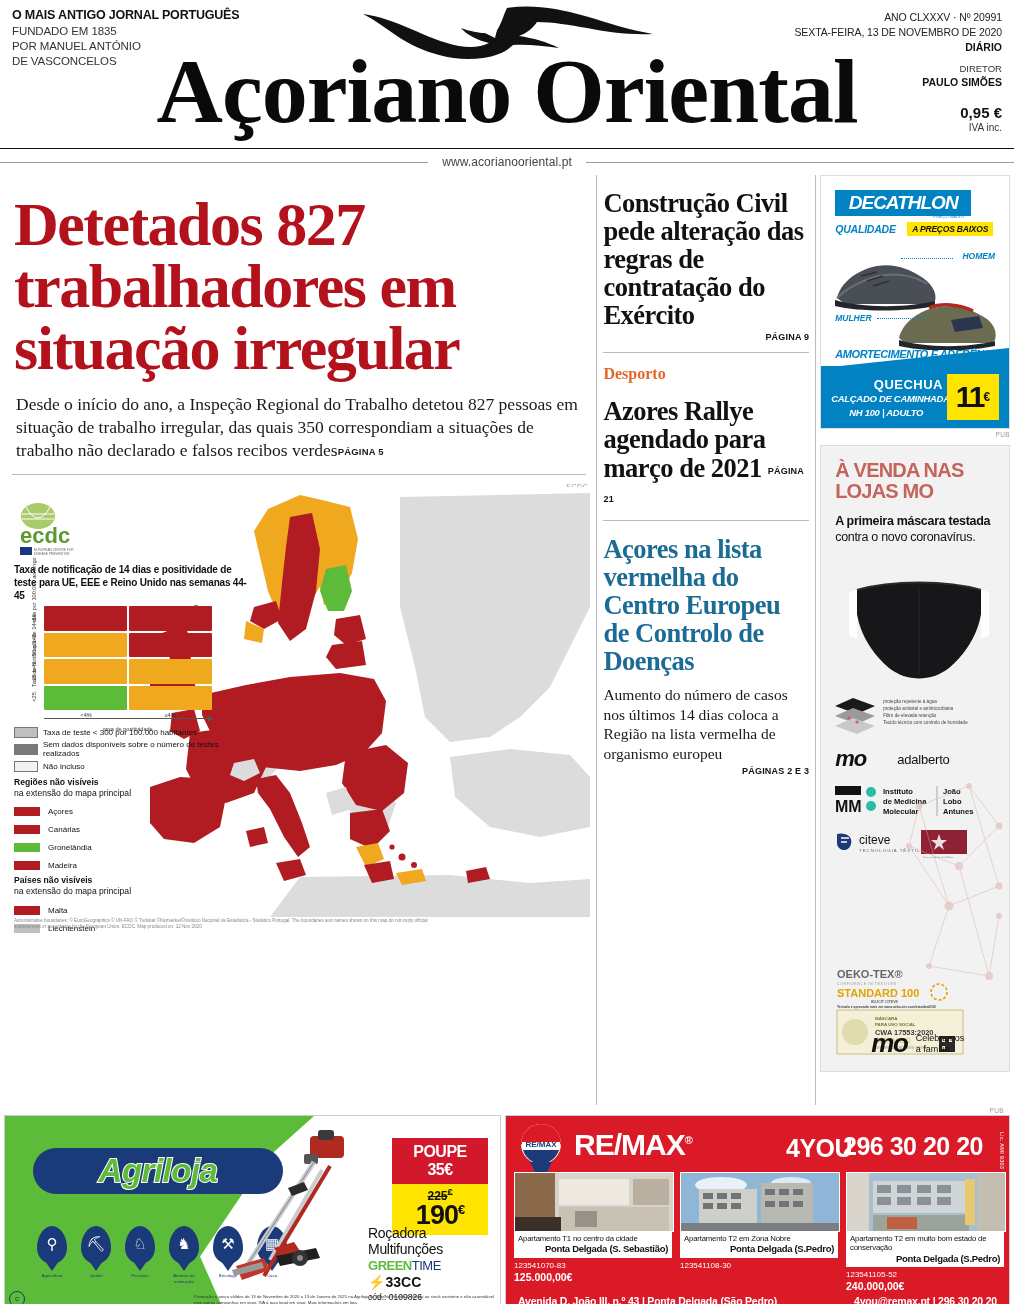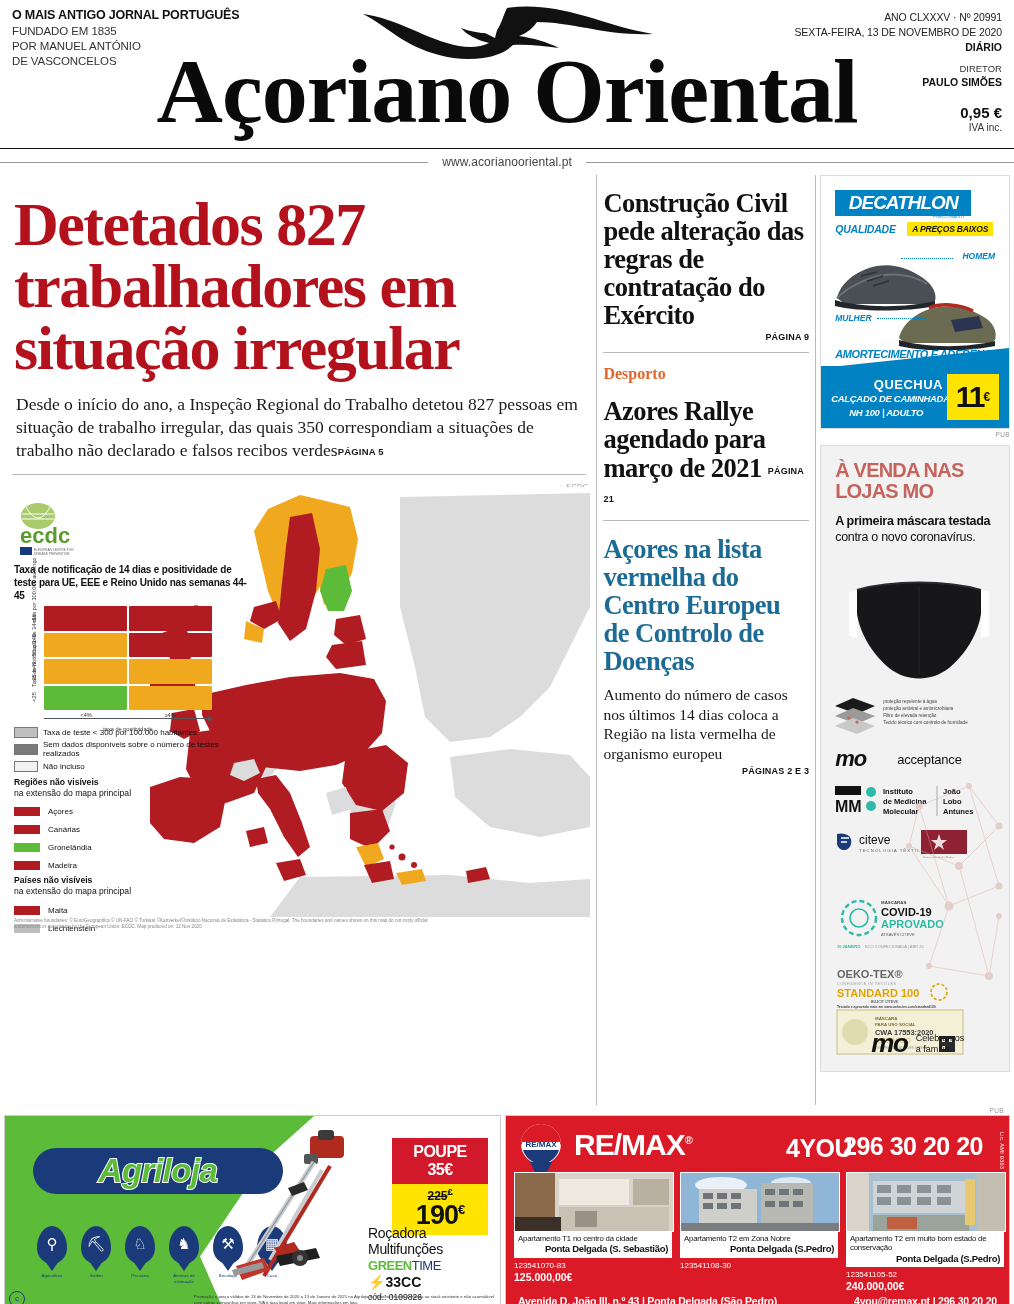--- a/index.html
+++ b/index.html
@@ -494,21 +494,21 @@
           <path d="M4 30 L22 22 L44 30 L26 38 Z" fill="#c8c8c8"></path>
           <circle cx="18" cy="22" r="1.6" fill="#C4645C"></circle>
           <circle cx="26" cy="26" r="1.6" fill="#C4645C"></circle>
         </svg>
         <div class="mo-feat" style="white-space:pre-line">proteção repelente à água
 proteção antiviral e antimicrobiana
 Filtro de elevada retenção
 Tecido técnico com controlo de humidade</div>
 
         <div class="mo-logo1">mo</div>
-        <div class="mo-adal">acceptance</div>
+        <div class="mo-adal">adalberto</div>
 
         <div class="mo-mm">
           <svg width="170" height="34" viewBox="0 0 170 34">
             <rect x="0" y="2" width="26" height="9" fill="#111"></rect>
             <text x="0" y="28" font-family="Liberation Sans, sans-serif" font-size="16" font-weight="bold" fill="#111">MM</text>
             <circle cx="36" cy="8" r="5" fill="#2BBBA8"></circle>
             <circle cx="36" cy="22" r="5" fill="#2BBBA8"></circle>
             <text x="48" y="10" font-family="Liberation Sans, sans-serif" font-size="7.6" font-weight="bold" fill="#111">Instituto</text>
             <text x="48" y="20" font-family="Liberation Sans, sans-serif" font-size="7.6" font-weight="bold" fill="#111">de Medicina</text>
             <text x="48" y="30" font-family="Liberation Sans, sans-serif" font-size="7.6" font-weight="bold" fill="#111">Molecular</text>
@@ -524,32 +524,20 @@
             <path d="M2 6 C10 4 18 8 16 16 C14 24 4 24 2 16 Z" fill="#1B3A7A"></path>
             <path d="M6 10 L14 10 M6 14 L12 14" stroke="#fff" stroke-width="1.4"></path>
             <text x="24" y="16" font-family="Liberation Sans, sans-serif" font-size="12" fill="#111">citeve</text>
             <text x="24" y="24" font-family="Liberation Sans, sans-serif" font-size="4.4" fill="#666" letter-spacing="1">TECNOLOGIA TÊXTIL</text>
             <rect x="86" y="2" width="46" height="24" fill="#8E2234"></rect>
             <path d="M104 6 L106 12 L112 12 L107 16 L109 22 L104 18 L99 22 L101 16 L96 12 L102 12 Z" fill="#fff" opacity=".85"></path>
             <text x="88" y="31" font-family="Liberation Sans, sans-serif" font-size="3" fill="#888">Universidade do Minho</text>
           </svg>
         </div>
 
-        <div class="mo-cert1">
-          <svg width="130" height="60" viewBox="0 0 130 60">
-            <circle cx="24" cy="24" r="17" fill="none" stroke="#2BBBA8" stroke-width="2.4" stroke-dasharray="5 3"></circle>
-            <circle cx="24" cy="24" r="9" fill="none" stroke="#2BBBA8" stroke-width="1.6"></circle>
-            <text x="46" y="10" font-family="Liberation Sans, sans-serif" font-size="4.4" font-weight="bold" fill="#444">MÁSCARAS</text>
-            <text x="46" y="22" font-family="Liberation Sans, sans-serif" font-size="11" font-weight="bold" fill="#111">COVID-19</text>
-            <text x="46" y="34" font-family="Liberation Sans, sans-serif" font-size="11" font-weight="bold" fill="#2BBBA8">APROVADO</text>
-            <text x="46" y="42" font-family="Liberation Sans, sans-serif" font-size="4" fill="#666">ATRAVÉS CITEVE</text>
-            <text x="2" y="54" font-family="Liberation Sans, sans-serif" font-size="4" font-weight="bold" fill="#2BBBA8">10 JANEIRO</text>
-            <text x="30" y="54" font-family="Liberation Sans, sans-serif" font-size="4" fill="#999">ECO CONFECIONADA | ABR 20</text>
-          </svg>
-        </div>
 
         <div class="mo-cert2">
           <svg width="140" height="44" viewBox="0 0 140 44">
             <text x="2" y="12" font-family="Liberation Sans, sans-serif" font-size="11" font-weight="bold" fill="#666">OEKO-TEX®</text>
             <text x="2" y="19" font-family="Liberation Sans, sans-serif" font-size="3.6" fill="#999" letter-spacing=".6">CONFIDENCE IN TEXTILES</text>
             <text x="2" y="31" font-family="Liberation Sans, sans-serif" font-size="11" font-weight="bold" fill="#E2A400">STANDARD 100</text>
             <circle cx="104" cy="26" r="8" fill="none" stroke="#E2A400" stroke-width="1.6" stroke-dasharray="3 2"></circle>
             <text x="36" y="37" font-family="Liberation Sans, sans-serif" font-size="3.6" font-weight="bold" fill="#666">BUJCIT CITEVE</text>
             <text x="2" y="42" font-family="Liberation Sans, sans-serif" font-size="3.4" font-weight="bold" fill="#444">Testado e aprovado mais em www.oeko-tex.com/standard100</text>
           </svg>

